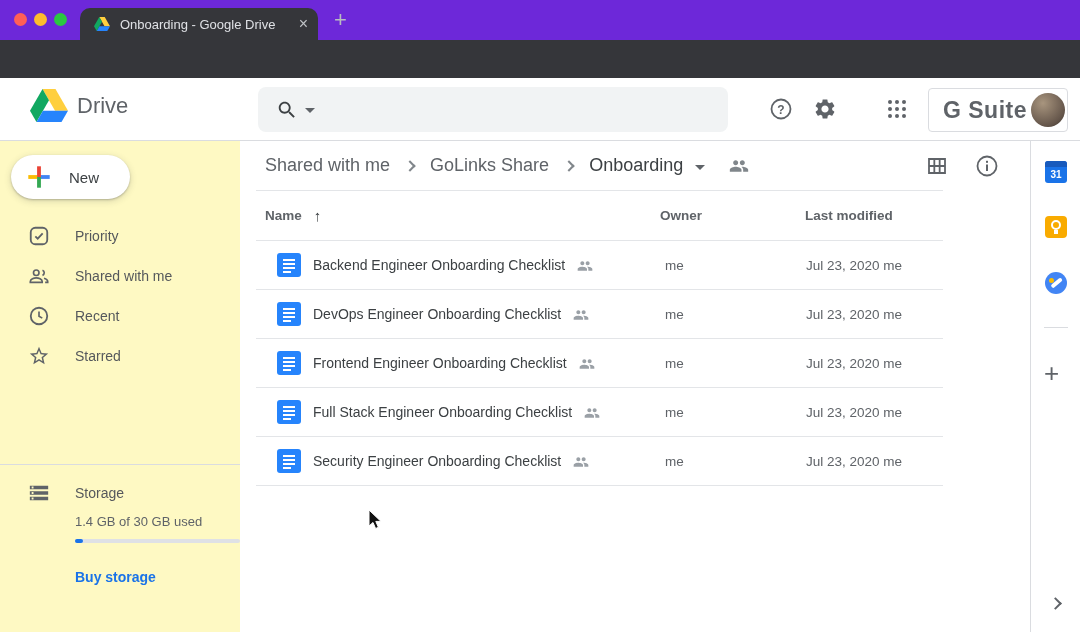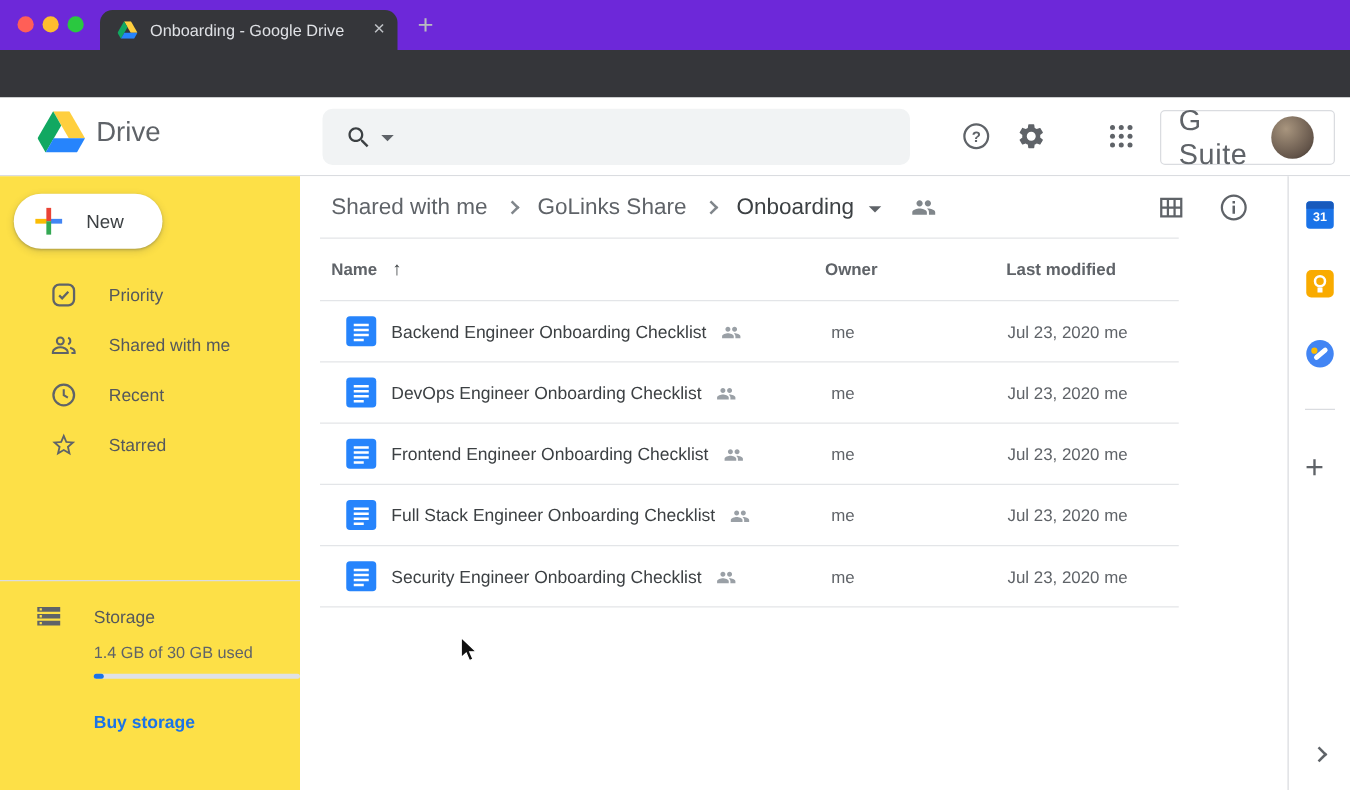--- a/index.html
+++ b/index.html
@@ -41,32 +41,32 @@
                   border-bottom:1px solid #dadce0; }
   .drive-logo { position:absolute; left:30px; top:11px; display:flex; align-items:center; }
   .drive-logo-text { font-size:22px; color:#5f6368; margin-left:9px; }
   .searchbox { position:absolute; left:258px; top:9px; width:470px; height:45px; background:#f1f3f4;
                border-radius:8px; display:flex; align-items:center; padding:0 14px 0 18px; }
   .searchbox input { flex:1; border:none; outline:none; background:transparent; font-size:16px;
                      color:#3c4043; margin-left:14px; font-family:"Liberation Sans",sans-serif; }
   .searchbox input::placeholder { color:#80868b; }
   .hdr-icon { position:absolute; top:19px; width:24px; height:24px; }
   .gsuite { position:absolute; left:928px; top:10px; width:140px; height:44px; border:1px solid #dadce0;
-            border-radius:4px; display:flex; align-items:center; padding:0 16px 0 14px; background:#fff; }
+            border-radius:4px; display:flex; align-items:center; padding:0 2px 0 14px; background:#fff;font-weight:bold; }
   .gsuite-text { font-size:23px; color:#5f6368; flex:1; letter-spacing:0.5px; }
   .gsuite-avatar { width:34px; height:34px; border-radius:50%;
                    background:radial-gradient(circle at 35% 30%, #a8957e, #64554a 70%, #332c26); }
 
   
-  .sidebar { position:absolute; left:0; top:141px; width:240px; height:491px; background:#fde047;text-decoration:underline; }
+  .sidebar { position:absolute; left:0; top:141px; width:240px; height:491px; background:#fef9c3;text-decoration:underline; }
   .new-btn { position:absolute; left:11px; top:14px; width:119px; height:44px; border-radius:22px;
              background:#fff; box-shadow:0 1px 2px rgba(60,64,67,.3), 0 2px 6px 1px rgba(60,64,67,.15);
              display:flex; align-items:center; padding-left:15px; }
   .new-label { font-size:15px; color:#3c4043; margin-left:17px; }
-  .nav { position:absolute; left:12px; top:75px; width:240px; }
+  .nav { position:absolute; left:0; top:75px; width:240px; }
   .nav-item { position:relative; height:40px; display:flex; align-items:center; }
   .nav-expander { position:absolute; left:13px; width:0; height:0; border-left:6px solid #5f6368;
                   border-top:4.5px solid transparent; border-bottom:4.5px solid transparent; }
   .nav-icon { margin-left:28px; width:22px; height:22px; flex:none; }
   .nav-label { margin-left:25px; font-size:14px; color:#55585c; }
   .side-divider { position:absolute; left:0; top:323px; width:240px; border-top:1px solid #dadce0; }
   .storage-item { position:absolute; left:0; top:332px; width:240px; height:40px; display:flex; align-items:center; }
   .storage-usage { position:absolute; left:75px; top:373px; font-size:13px; color:#5f6368; }
   .progress { position:absolute; left:75px; top:398px; width:165px; height:4px; border-radius:2px; background:#dfe1e5; }
   .progress-fill { height:4px; border-radius:2px; background:#1a73e8; width:8px; }

